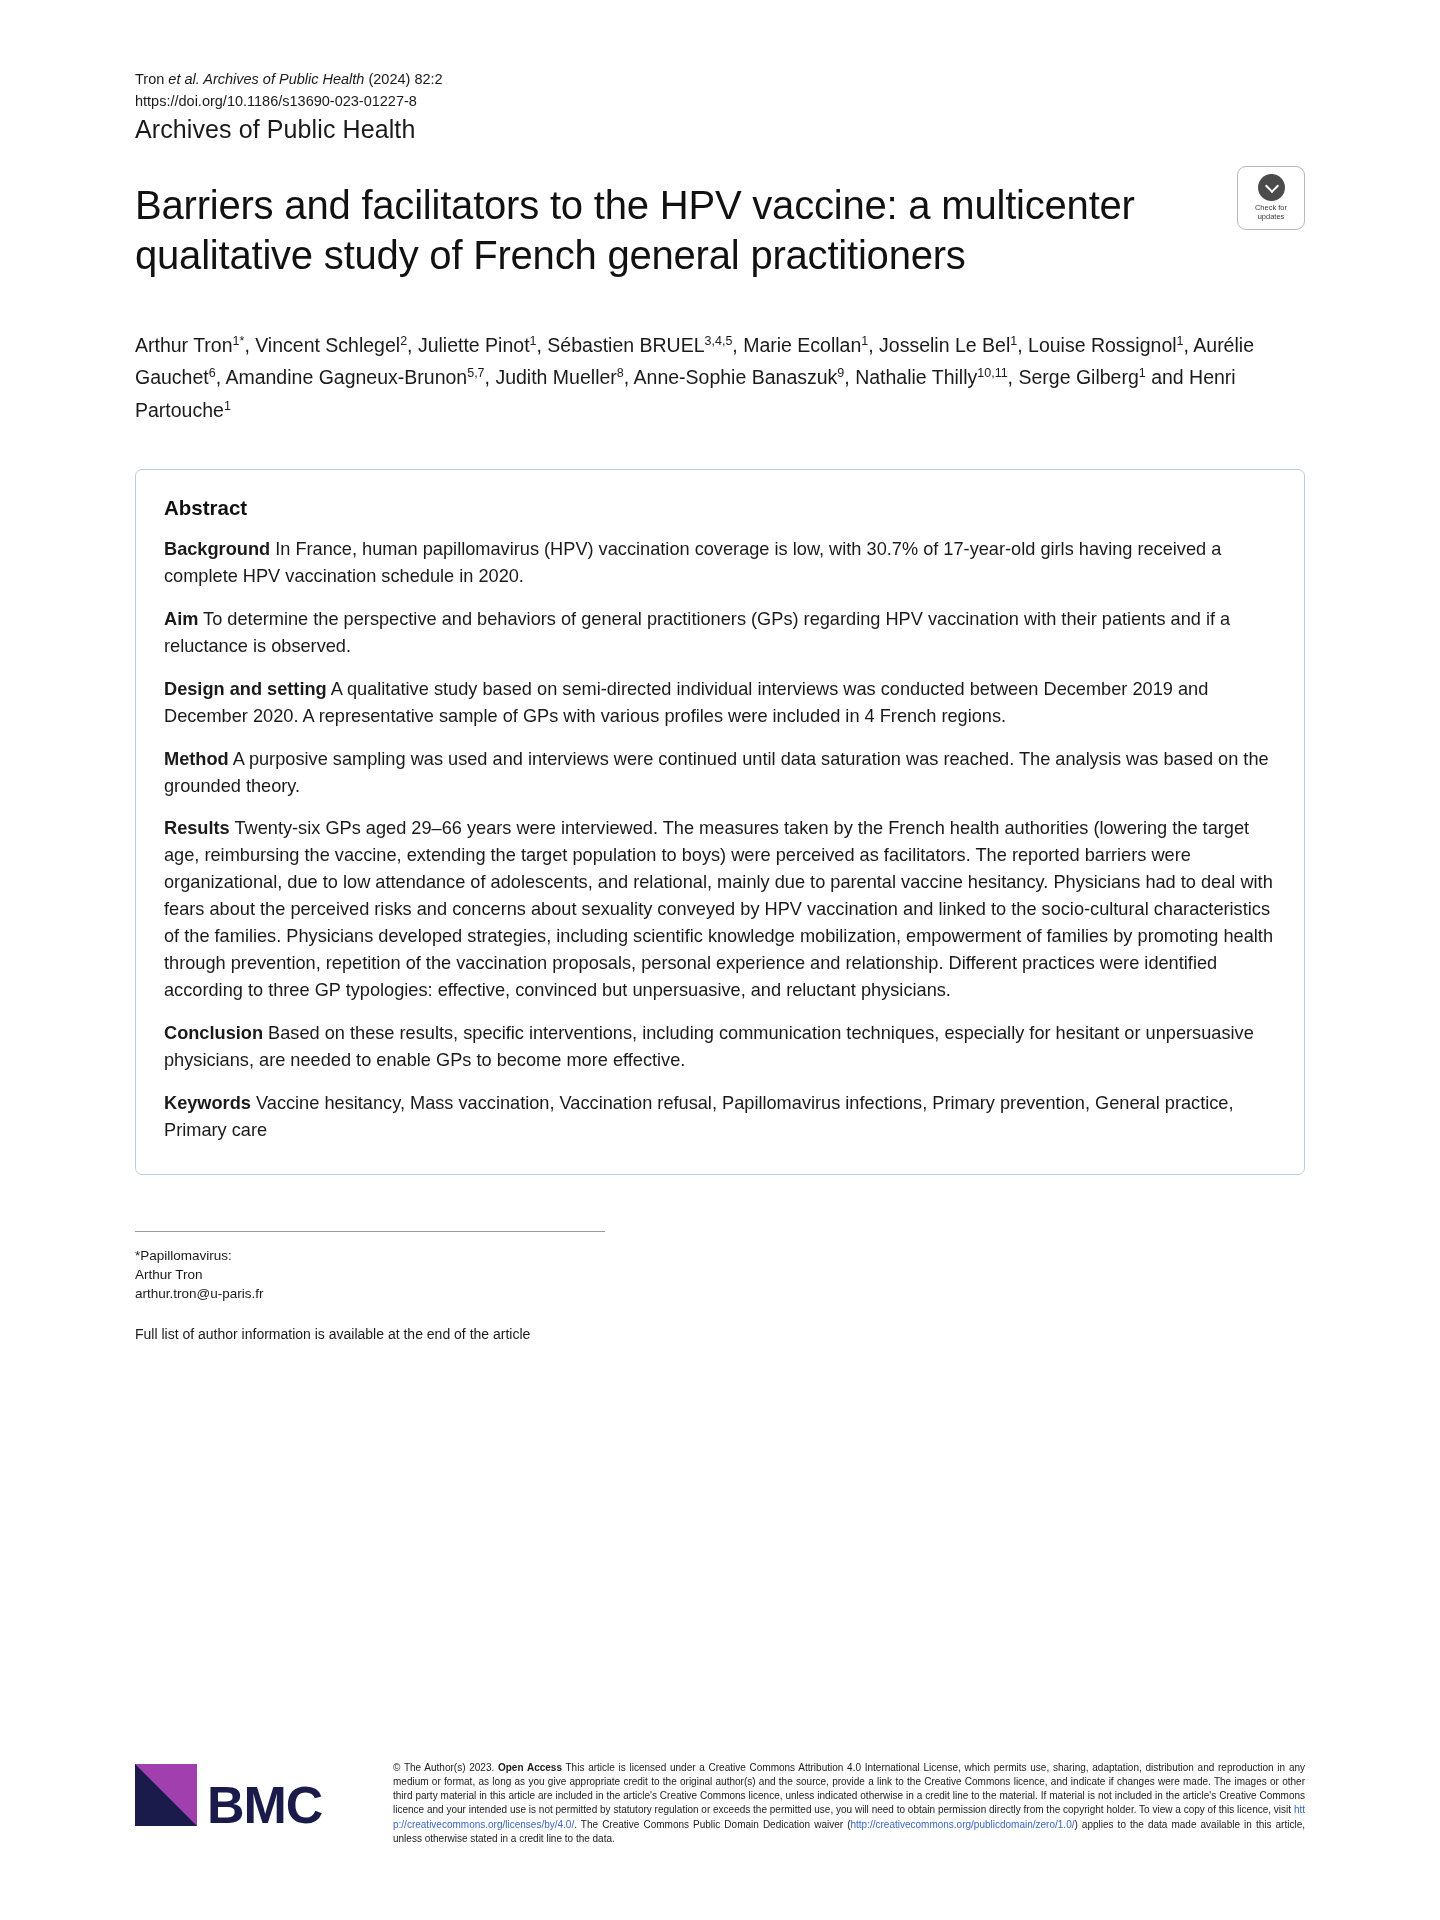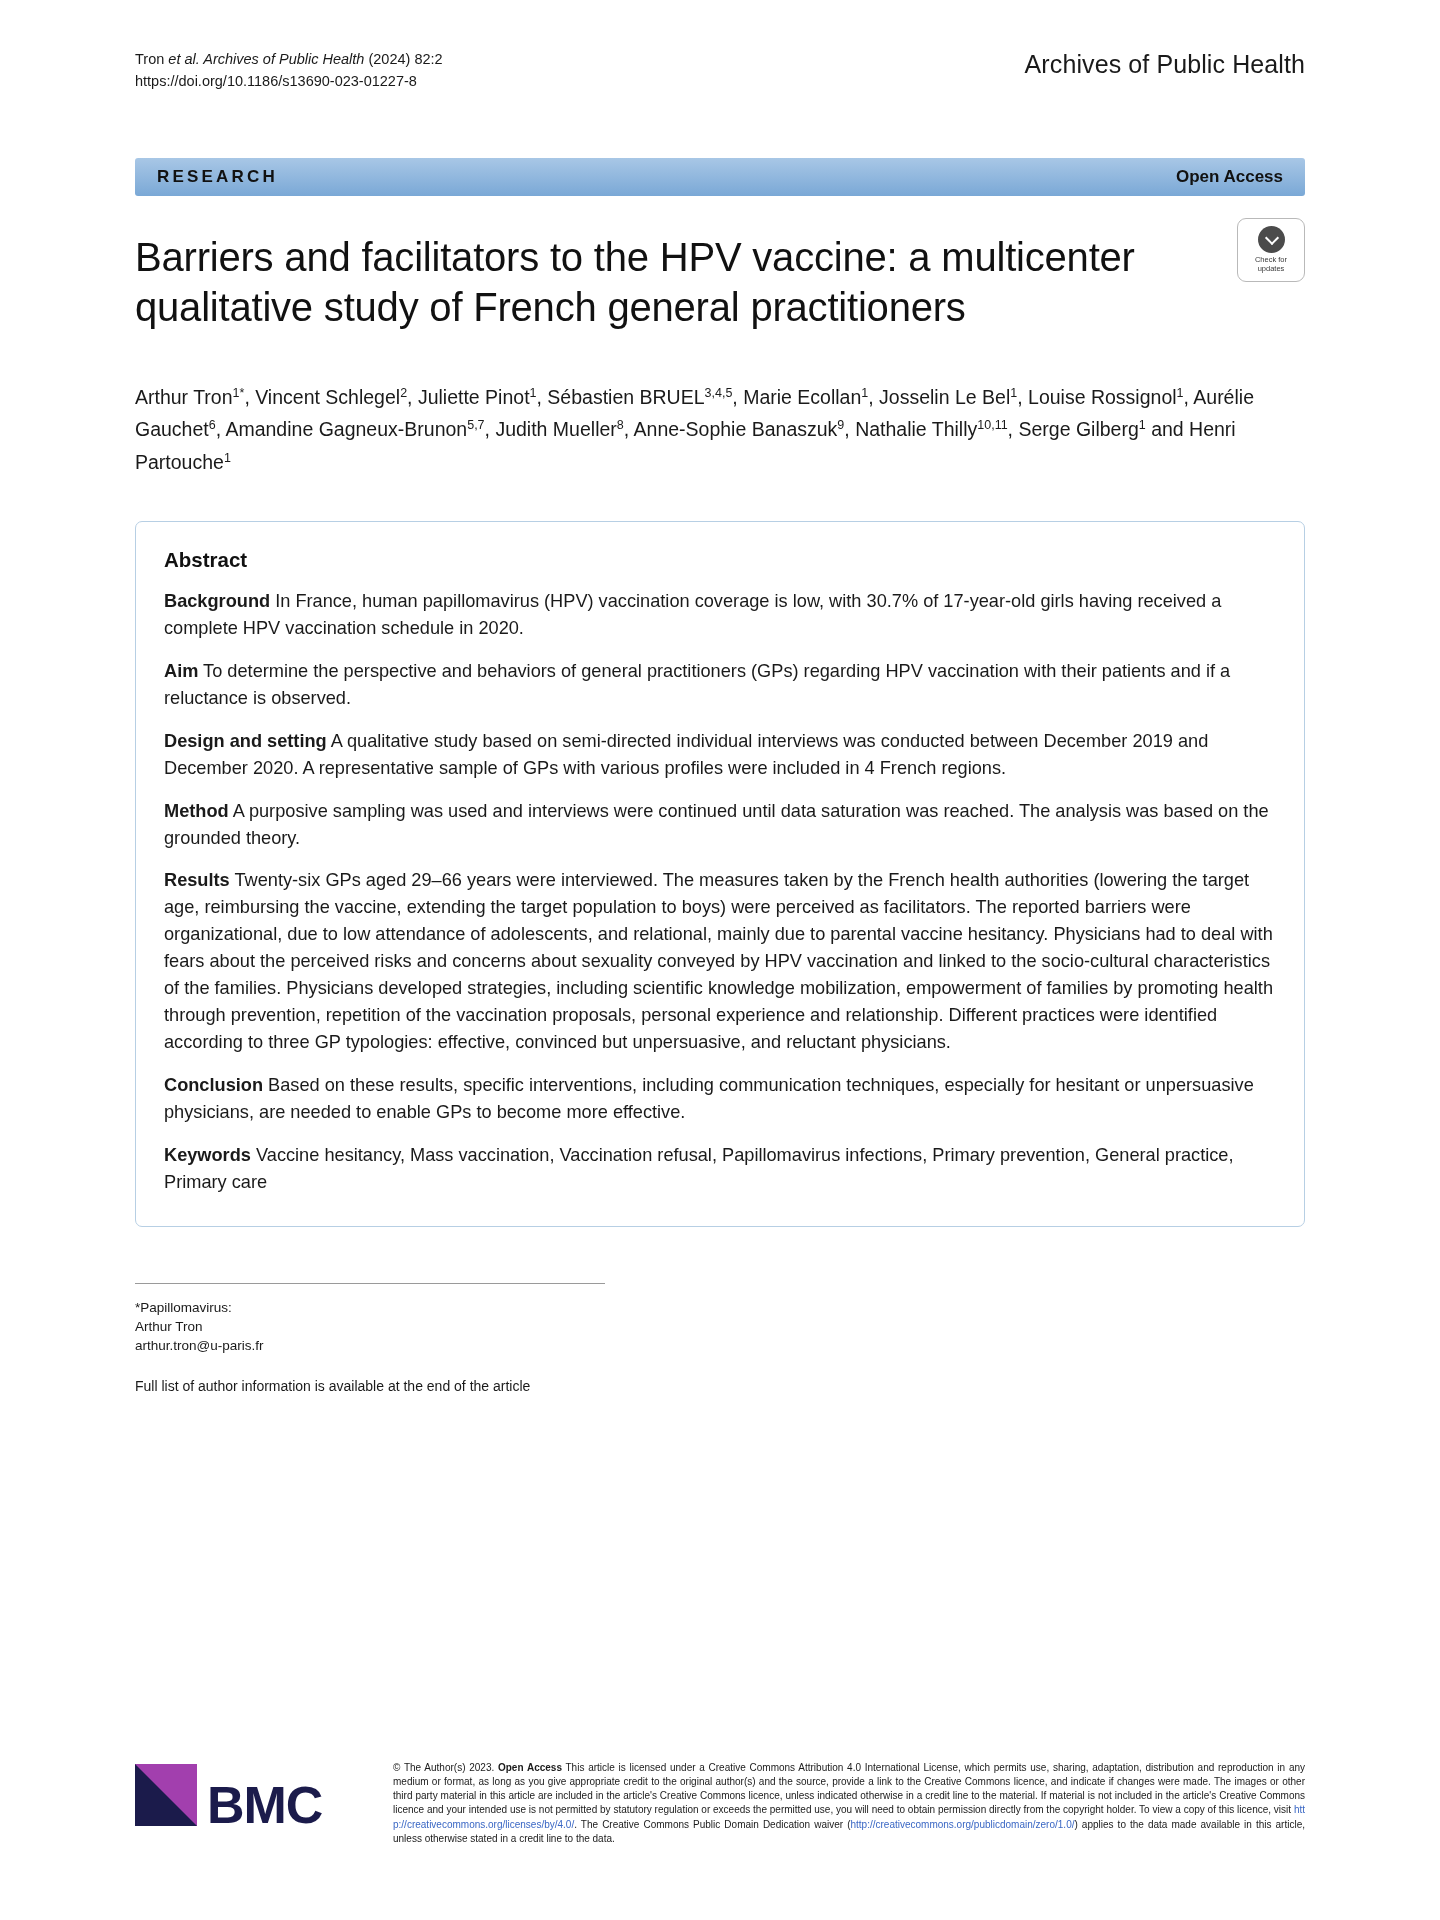--- a/index.html
+++ b/index.html
@@ -21,21 +21,22 @@
     box-sizing: border-box;
     padding: 0 135px;
     background: #fff;
   }
 
   
   .runhead {
     display: flex;
     justify-content: space-between;
     align-items: flex-start;
-    padding-top: 48px;
+    padding-top: 68px;
+    flex-direction: column;
   }
   .runhead-left {
     font-size: 14.5px;
     line-height: 1.55;
     color: #1a1a1a;
   }
   .runhead-left .cite em { font-style: italic; }
   .runhead-left .doi { display: block; }
   .runhead-right {
     font-size: 25px;
@@ -227,24 +228,20 @@
   <div class="runhead">
     <div class="runhead-left">
       <span class="cite">
         <span>Tron </span><em>et al. Archives of Public Health</em><span>        (2024) 82:2</span>
       </span>
       <span class="doi">https://doi.org/10.1186/s13690-023-01227-8</span>
     </div>
     <div class="runhead-right">Archives of Public Health</div>
   </div>
 
-  <div class="access-bar">
-    <div class="research">RESEARCH</div>
-    <div class="openaccess">Open Access</div>
-  </div>
 
   <div class="title-block">
     <h1 class="title">Barriers and facilitators to the HPV vaccine: a multicenter qualitative study of French general practitioners</h1>
     <div class="check-updates">
       <div class="circle"></div>
       <div class="cu-l1">Check for</div>
       <div class="cu-l2">updates</div>
     </div>
   </div>
 

